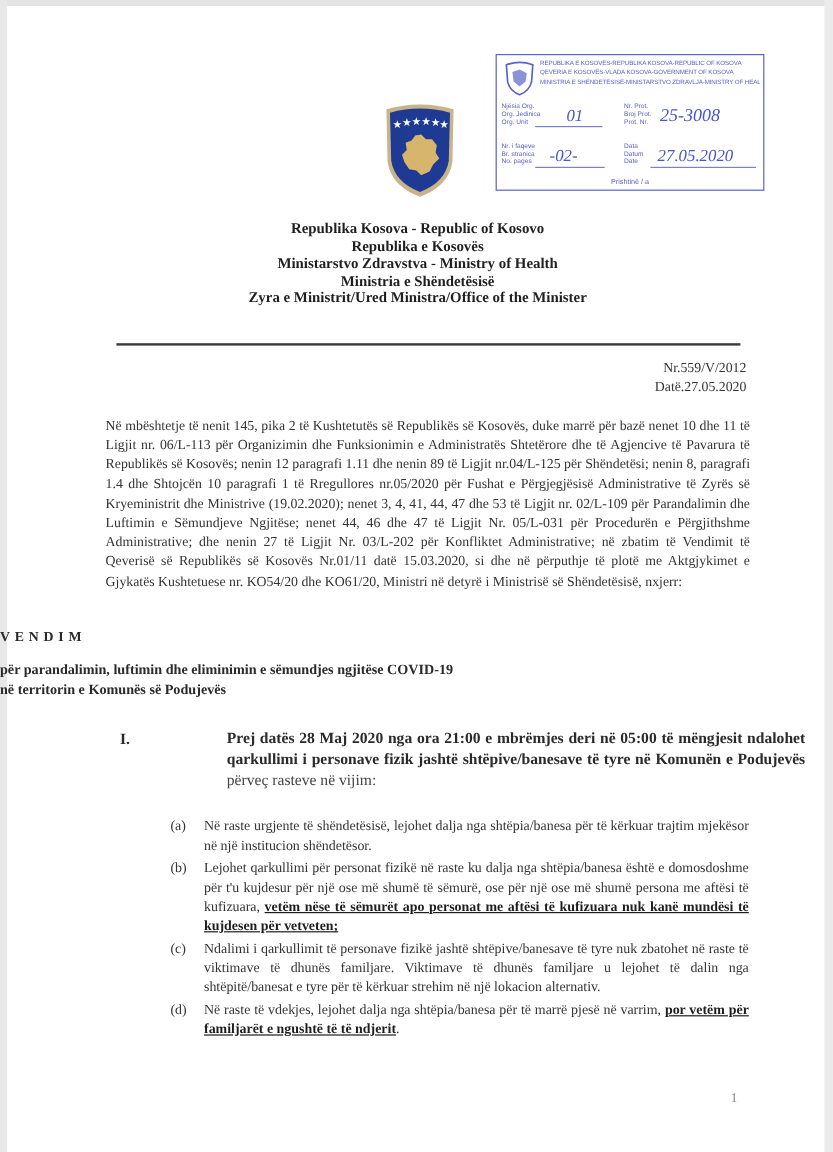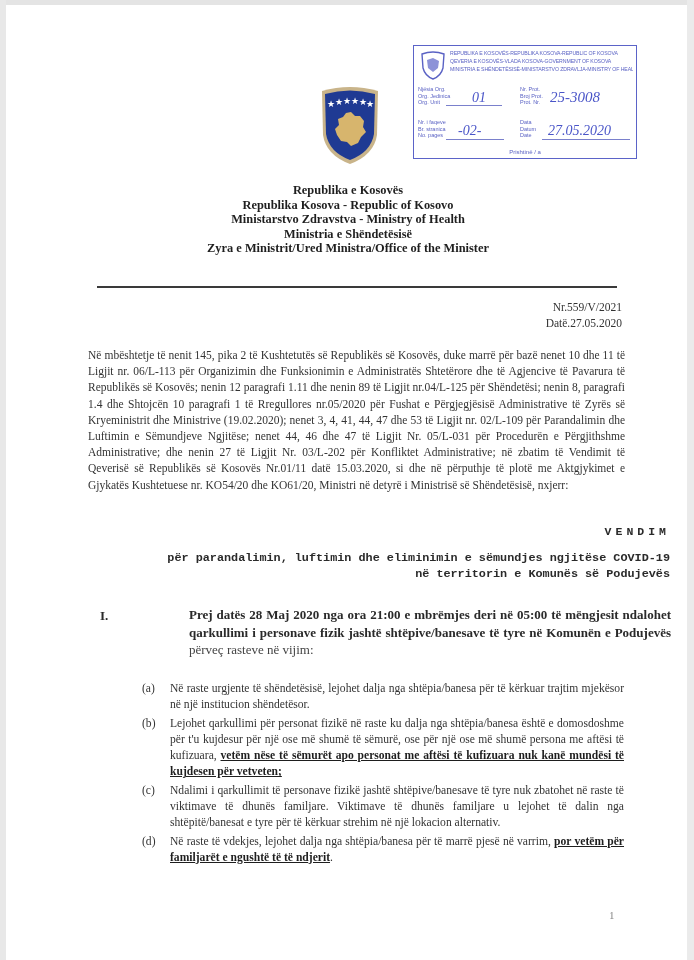--- a/index.html
+++ b/index.html
@@ -20,21 +20,21 @@
     .emblem { position:absolute; left:320px; top:85px; width:60px; height:80px; }
 
     .header { position:absolute; left:160px; top:183px; width:376px; text-align:center; font-weight:bold; font-size:12.4px; line-height:14.5px; color:#1f1f1f; }
     .header .it { font-style:italic; }
     .rule { position:absolute; left:97px; top:286px; width:520px; height:2px; background:#3a3a3a; }
 
     .ref { position:absolute; right:72px; top:300px; text-align:right; font-size:11.5px; line-height:15.5px; color:#333; }
 
     .preamble { position:absolute; left:88px; top:347px; width:537px; font-size:11.5px; line-height:16.2px; text-align:justify; color:#333; }
 
-    .title { position:absolute; left:0; width:670px; text-align:right; font-weight:bold; color:#2a2a2a;font-family:Liberation Mono, monospace; }
+    .title { position:absolute; left:0; width:670px; text-align:left; font-weight:bold; color:#2a2a2a; }
     .title.vendim { top:525px; font-size:11.5px; letter-spacing:4px; }
     .title.sub { top:550px; font-size:11.8px; line-height:16px; }
 
     .sec-num { position:absolute; left:100px; top:608px; font-weight:bold; font-size:13px; }
     .sec-text { position:absolute; left:142px; top:606px; width:482px; font-size:13px; line-height:17.5px; text-align:justify; color:#2a2a2a;margin-left:47px; }
     .sec-text b { font-weight:bold; }
     .normal { font-weight:normal; color:#444; }
 
     .items { position:absolute; left:142px; top:681px; width:482px; font-size:11.6px; line-height:16.3px; color:#333; }
     .item { position:relative; padding-left:28px; text-align:justify; margin-bottom:2px; }
@@ -105,30 +105,30 @@
     <text x="15" y="20" font-size="9" font-family="DejaVu Sans, sans-serif">★</text>
     <text x="23" y="19" font-size="9" font-family="DejaVu Sans, sans-serif">★</text>
     <text x="31" y="19" font-size="9" font-family="DejaVu Sans, sans-serif">★</text>
     <text x="39" y="20" font-size="9" font-family="DejaVu Sans, sans-serif">★</text>
     <text x="46" y="22" font-size="9" font-family="DejaVu Sans, sans-serif">★</text>
   </g>
   <path d="M26 28 L31 27 L35 31 L40 31 L44 36 L43 42 L46 47 L41 52 L38 58 L31 61 L27 57 L21 56 L17 50 L15 44 L19 40 L18 34 L23 32 Z" fill="#d7b56d"></path>
 </svg>
 
 <div class="header">
+  <div>Republika Kosova - Republic of Kosovo</div>
   <div>Republika e Kosovës</div>
-  <div>Republika Kosova - Republic of Kosovo</div>
   <div>Ministarstvo Zdravstva  - Ministry of Health</div>
   <div>Ministria e Shëndetësisë</div>
   <div>Zyra e Ministrit/Ured Ministra/Office of the Minister</div>
 </div>
 <div class="rule"></div>
 
 <div class="ref">
-  <div>Nr.559/V/2021</div>
+  <div>Nr.559/V/2012</div>
   <div>Datë.27.05.2020</div>
 </div>
 
 <div class="preamble">Në mbështetje të nenit 145, pika 2 të Kushtetutës së Republikës së Kosovës, duke marrë për bazë nenet 10 dhe 11 të Ligjit nr. 06/L-113 për Organizimin dhe Funksionimin e Administratës Shtetërore dhe të Agjencive të Pavarura të Republikës së Kosovës; nenin 12 paragrafi 1.11 dhe nenin 89 të Ligjit nr.04/L-125 për Shëndetësi; nenin 8, paragrafi 1.4 dhe Shtojcën 10 paragrafi 1 të Rregullores nr.05/2020 për Fushat e Përgjegjësisë Administrative të Zyrës së Kryeministrit dhe Ministrive (19.02.2020);  nenet 3, 4, 41, 44, 47 dhe 53 të Ligjit nr. 02/L-109 për Parandalimin dhe Luftimin e Sëmundjeve Ngjitëse; nenet 44, 46 dhe 47 të Ligjit Nr. 05/L-031 për Procedurën e Përgjithshme Administrative; dhe nenin 27 të Ligjit Nr. 03/L-202 për Konfliktet Administrative; në zbatim të Vendimit të Qeverisë së Republikës së Kosovës Nr.01/11 datë 15.03.2020, si dhe në përputhje të plotë me Aktgjykimet e Gjykatës Kushtetuese nr. KO54/20 dhe KO61/20, Ministri në detyrë i Ministrisë së Shëndetësisë, nxjerr:</div>
 
 <div class="title vendim">VENDIM</div>
 <div class="title sub">
   <div>për parandalimin, luftimin dhe eliminimin e sëmundjes ngjitëse COVID-19</div>
   <div>në territorin e Komunës së Podujevës</div>
 </div>

